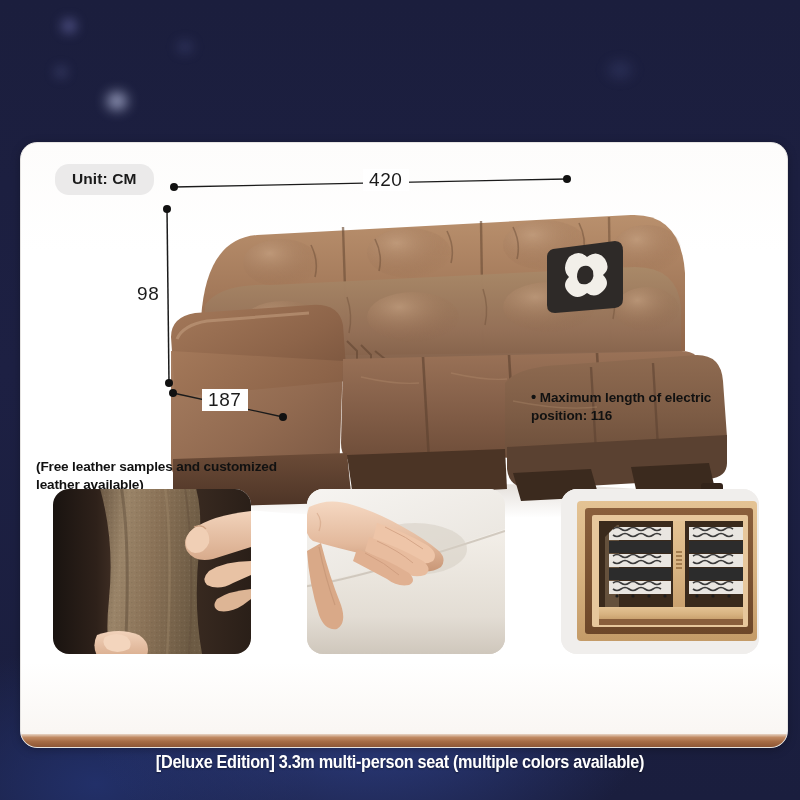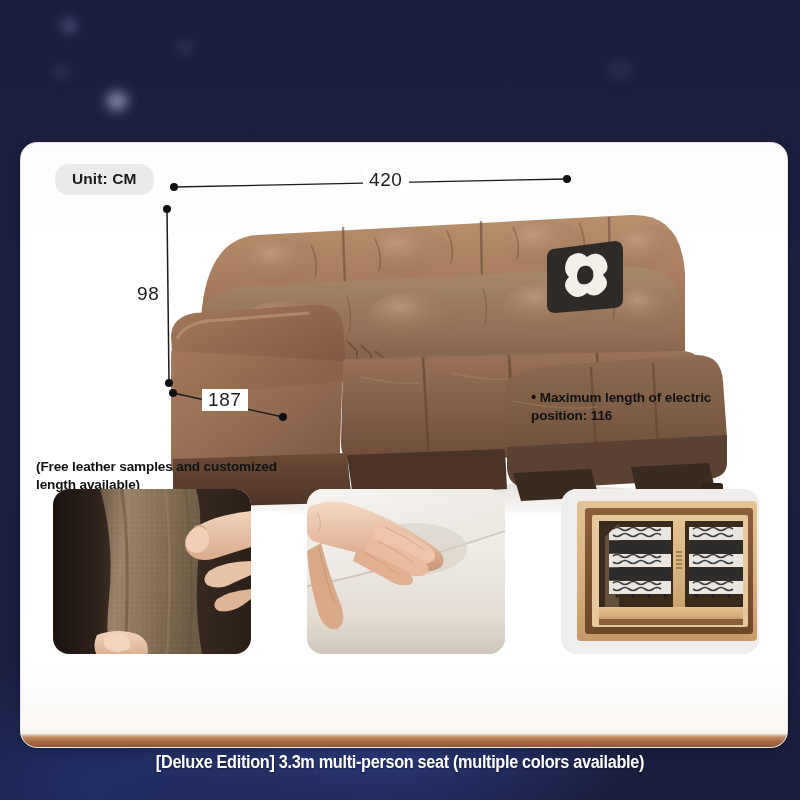--- a/index.html
+++ b/index.html
@@ -341,21 +341,21 @@
     </div>
 
     <div id="note-electric">
       <span class="bullet">•</span>
       <span>Maximum length of electric</span><br>
       <span>position: 116</span>
     </div>
 
     <div id="note-leather">
       <span>(Free leather samples and customized</span><br>
-      <span>length available)</span>
+      <span>leather available)</span>
     </div>
 
     <div id="photos">
 
       <div class="photo">
         <svg viewBox="0 0 198 165" xmlns="http://www.w3.org/2000/svg">
           <defs>
             <linearGradient id="p1bg" x1="0" y1="0" x2="1" y2="0">
               <stop offset="0%" stop-color="#191310"></stop>
               <stop offset="22%" stop-color="#2e211a"></stop>

